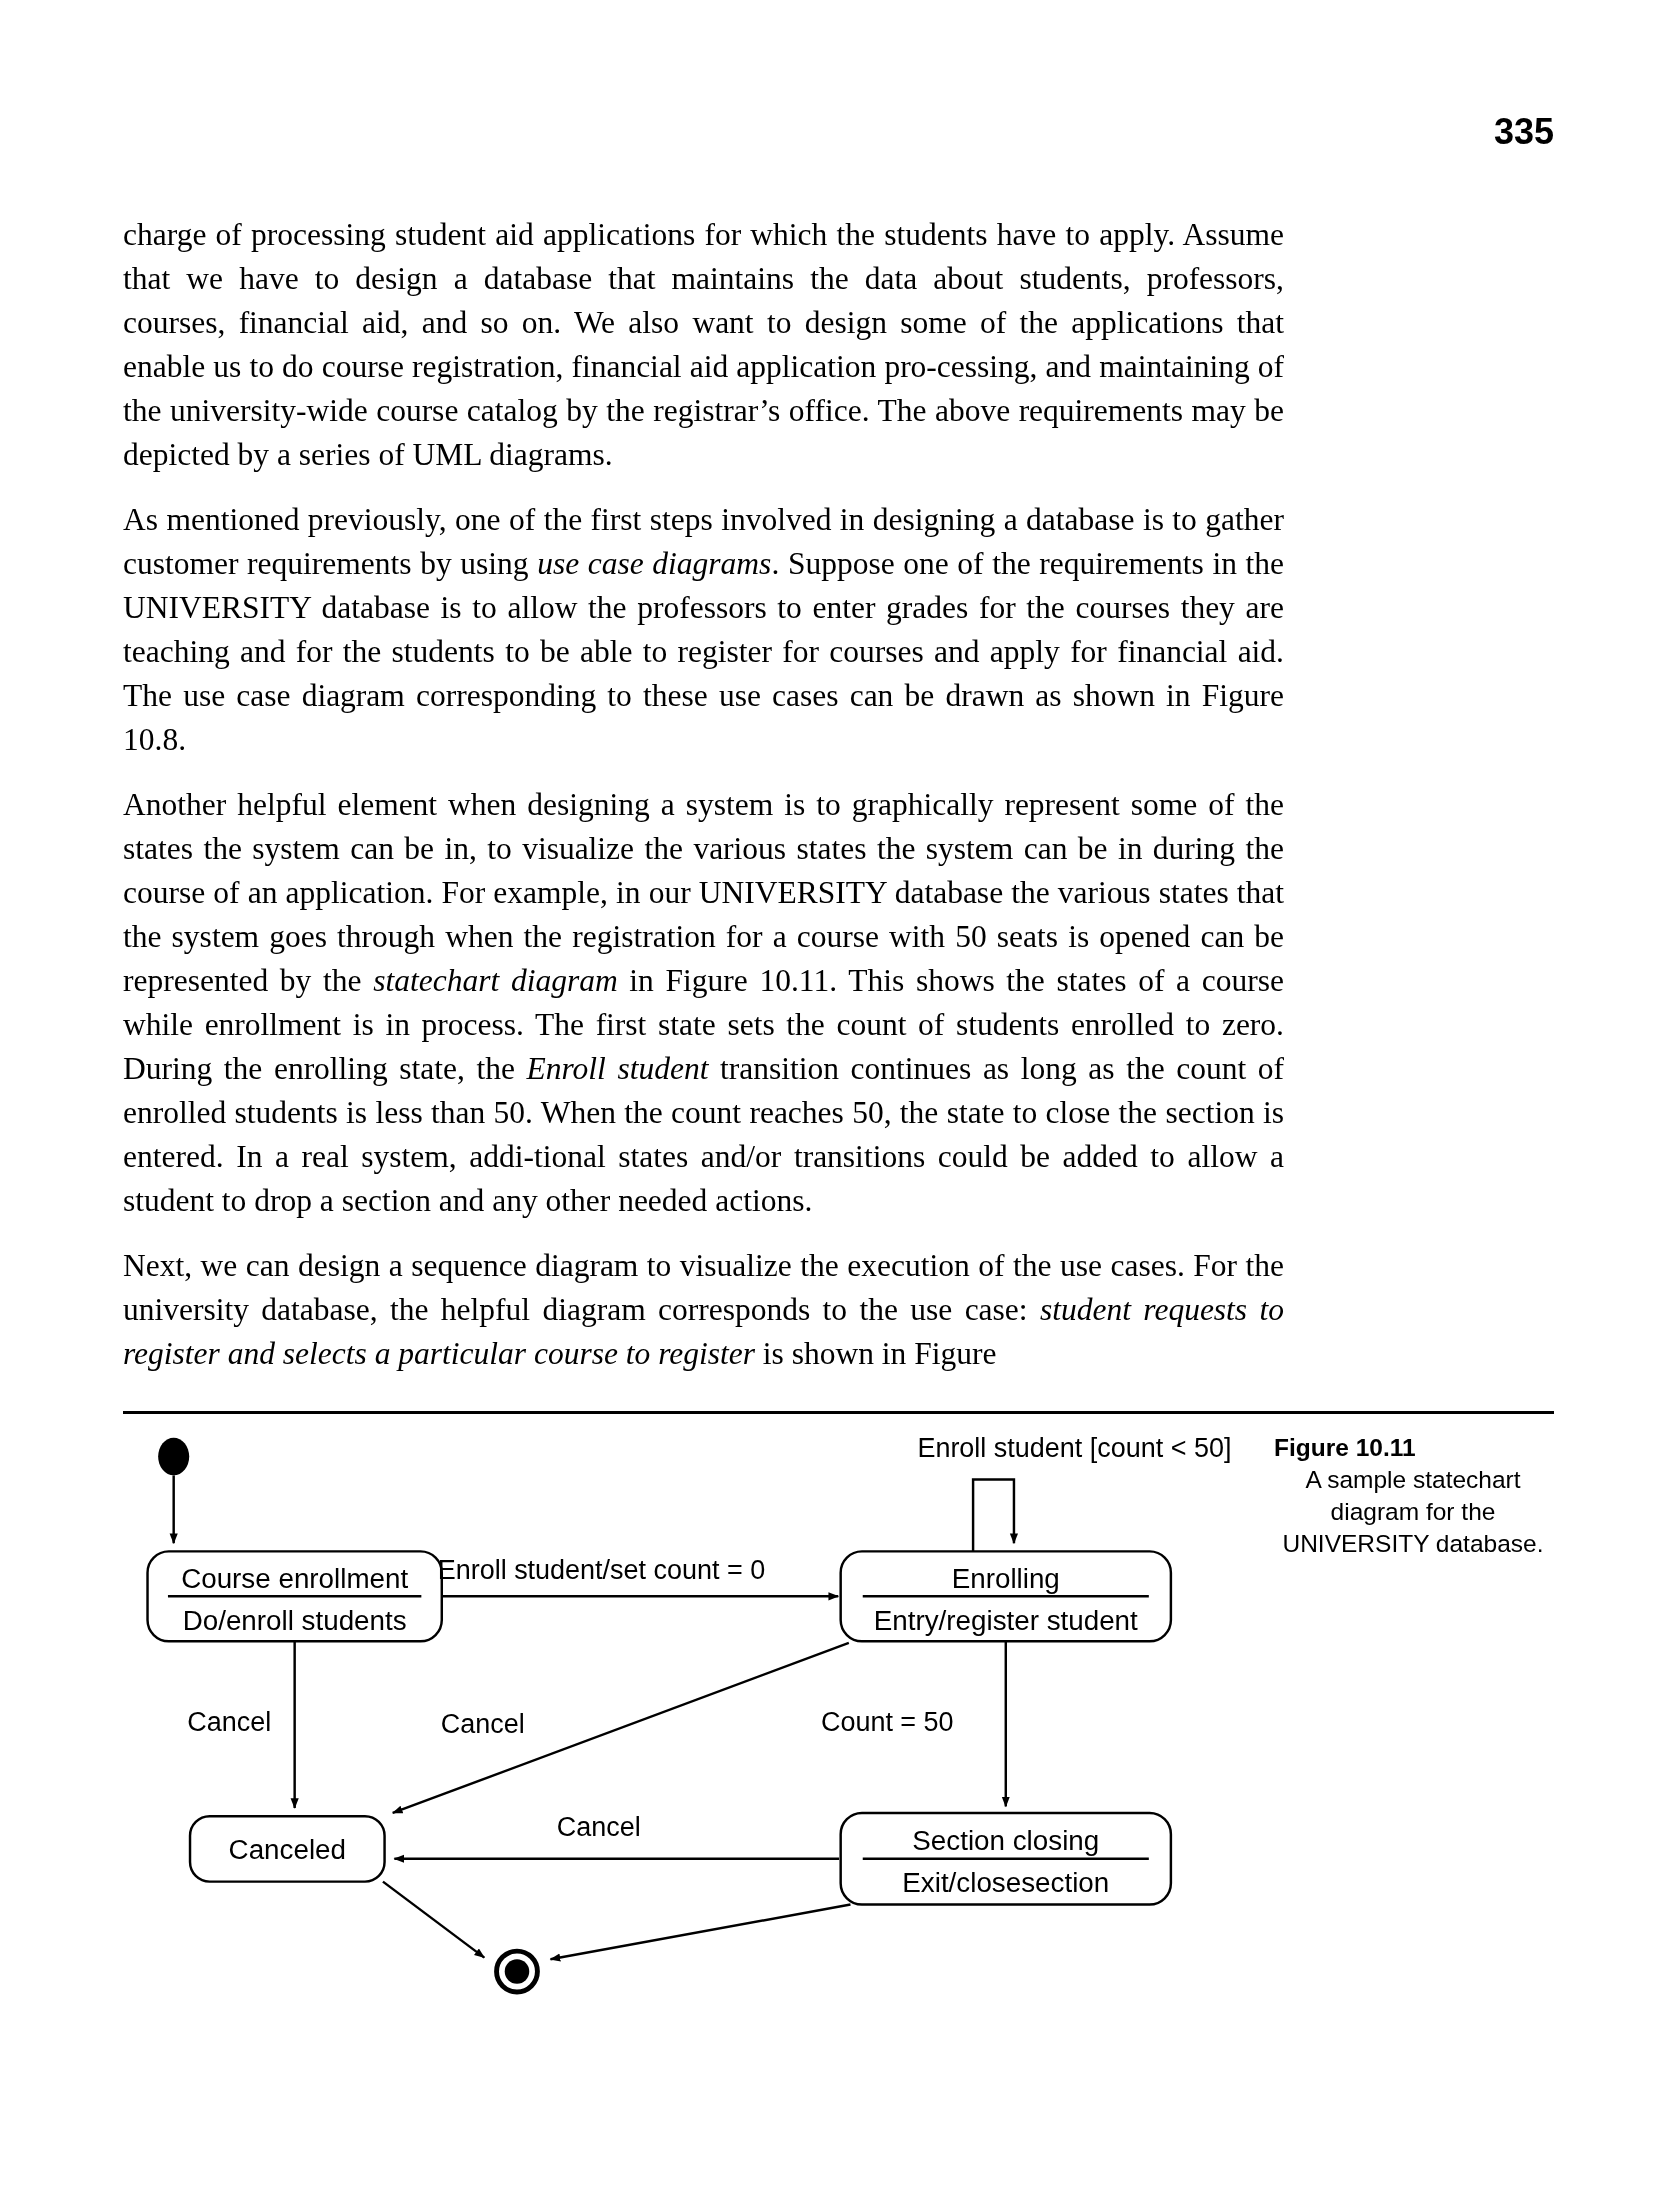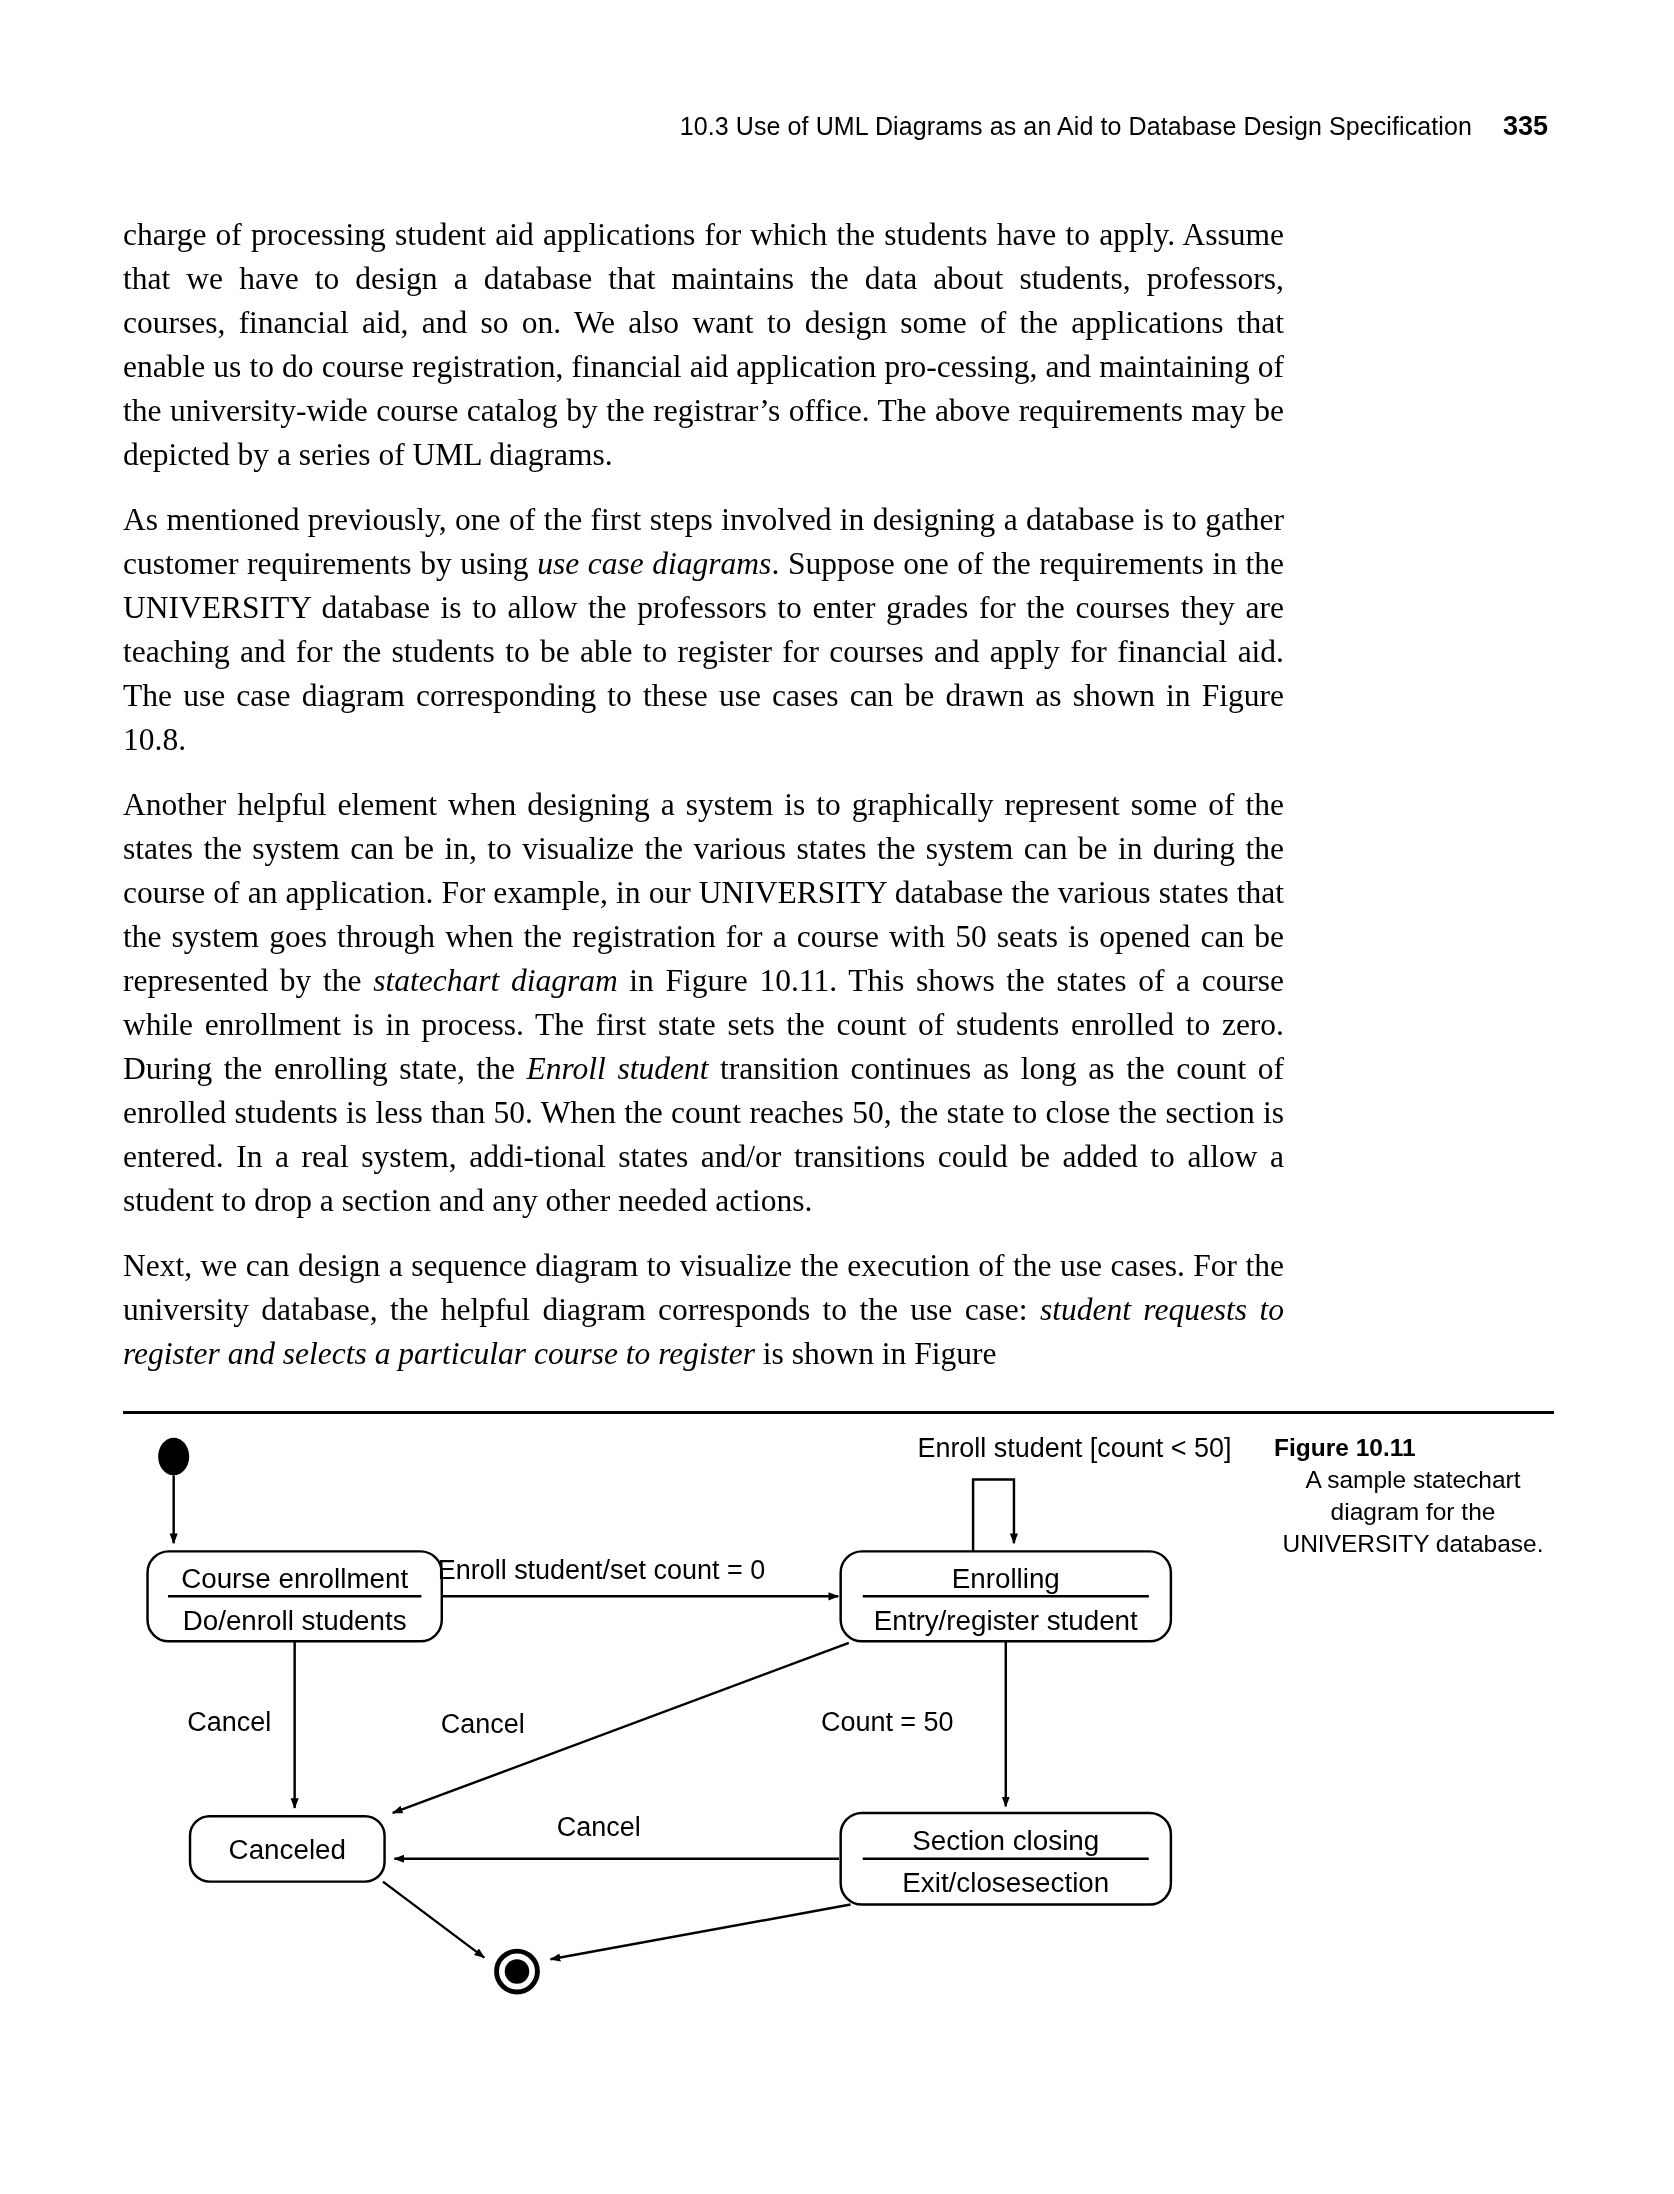--- a/index.html
+++ b/index.html
@@ -26,25 +26,25 @@
     align-items: baseline;
     justify-content: flex-end;
     font-family: "Liberation Sans", "DejaVu Sans", sans-serif;
   }
   .running-head .rh-title {
     font-size: 25px;
     letter-spacing: 0.1px;
     white-space: nowrap;
   }
   .running-head .rh-page {
-    font-size: 27px;
+    font-size: 36px;
     font-weight: bold;
     margin-left: 31px;
     min-width: 51px;
-    text-align: left;
+    text-align: center;
   }
 
   
   .textcol {
     position: absolute;
     left: 123px;
     top: 213px;
     width: 1161px;
   }
   .para {
@@ -100,21 +100,20 @@
   .st-statename {
     font-family: "Liberation Sans", "DejaVu Sans", sans-serif;
     font-size: 34px;
     fill: #000;
   }
 </style>
 </head>
 <body>
 
 <div class="running-head">
-  <span class="rh-title">10.3  Use of UML Diagrams as an Aid to Database Design Specification</span>
   <span class="rh-page">335</span>
 </div>
 
 <div class="textcol">
   <p class="para"><span>charge of processing student aid applications for which the students have to apply. Assume that we have to design a database that maintains the data about students, professors, courses, financial aid, and so on. We also want to design some of the applications that enable us to do course registration, financial aid application pro-cessing, and maintaining of the university-wide course catalog by the registrar’s office. The above requirements may be depicted by a series of UML diagrams.</span></p>
   <p class="para"><span>As mentioned previously, one of the first steps involved in designing a database is to gather customer requirements by using </span><i>use case diagrams</i><span>. Suppose one of the requirements in the UNIVERSITY database is to allow the professors to enter grades for the courses they are teaching and for the students to be able to register for courses and apply for financial aid. The use case diagram corresponding to these use cases can be drawn as shown in Figure 10.8.</span></p>
   <p class="para"><span>Another helpful element when designing a system is to graphically represent some of the states the system can be in, to visualize the various states the system can be in during the course of an application. For example, in our UNIVERSITY database the various states that the system goes through when the registration for a course with 50 seats is opened can be represented by the </span><i>statechart diagram</i><span> in Figure 10.11. This shows the states of a course while enrollment is in process. The first state sets the count of students enrolled to zero. During the enrolling state, the </span><i>Enroll student</i><span> transition continues as long as the count of enrolled students is less than 50. When the count reaches 50, the state to close the section is entered. In a real system, addi-tional states and/or transitions could be added to allow a student to drop a section and any other needed actions.</span></p>
   <p class="para"><span>Next, we can design a sequence diagram to visualize the execution of the use cases. For the university database, the helpful diagram corresponds to the use case: </span><i>student requests to register and selects a particular course to register</i><span> is shown in Figure</span></p>
 </div>
 

